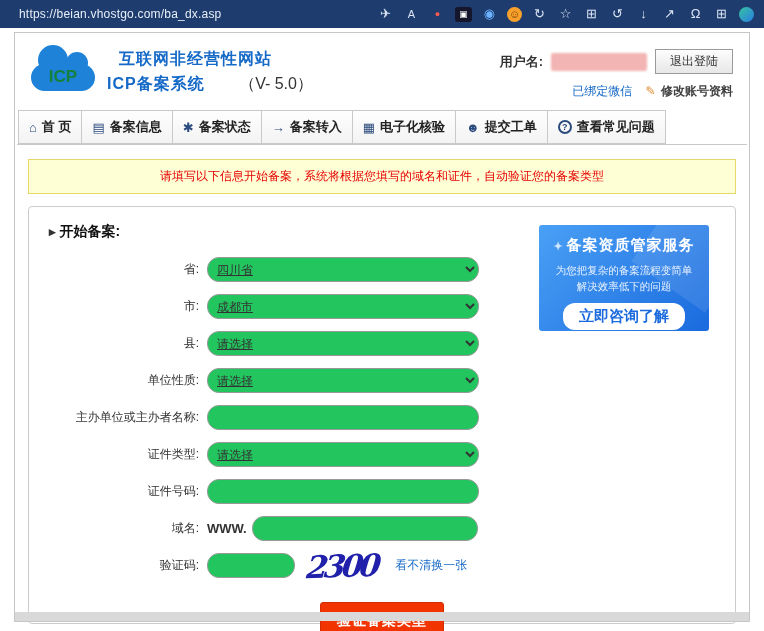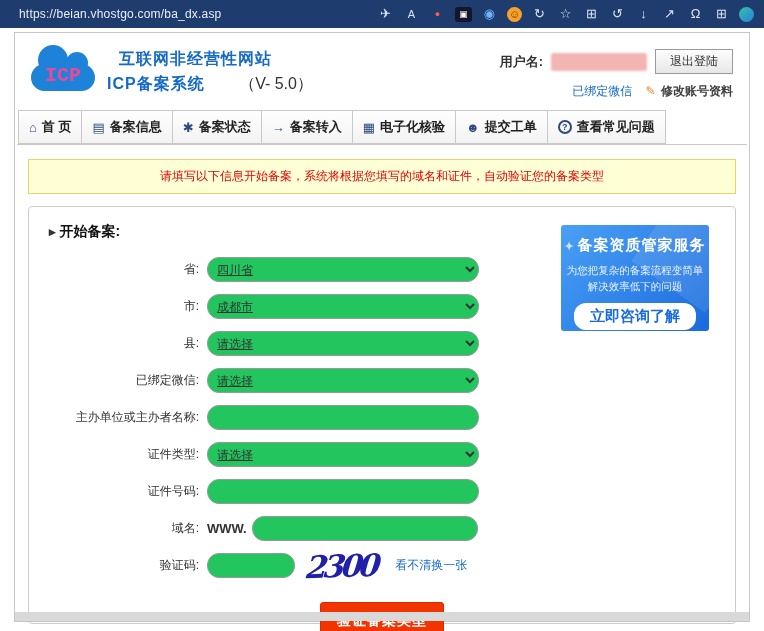--- a/index.html
+++ b/index.html
@@ -54,21 +54,21 @@
     position: absolute; left: 0; right: 0; bottom: 0;
     height: 9px; background: #d9d9d9;
   }
   
   .hd { display: flex; justify-content: space-between; padding: 12px 16px 6px; }
   .hd-left { display: flex; gap: 12px; }
   .logo { position: relative; width: 64px; height: 46px; flex: 0 0 auto; }
   .logo .puff1 { position: absolute; left: 7px; top: 0; width: 30px; height: 30px; background: #1d82d8; border-radius: 50%; }
   .logo .puff2 { position: absolute; right: 7px; top: 7px; width: 22px; height: 22px; background: #1d82d8; border-radius: 50%; }
   .logo .base { position: absolute; bottom: 0; left: 0; width: 64px; height: 27px; background: #1d82d8; border-radius: 14px; }
-  .logo .icp { position: absolute; bottom: 4px; width: 100%; text-align: center; color: #ec4899; font-weight: bold; font-size: 20px; font-family: Liberation Mono, monospace; }
+  .logo .icp { position: absolute; bottom: 4px; width: 100%; text-align: center; color: #15803d; font-weight: bold; font-size: 17px; }
   .titles { padding-top: 4px; }
   .title-l1 { color: #1569c7; font-size: 16px; font-weight: bold; letter-spacing: 1px; margin-left: 12px; }
   .title-l2 { color: #1569c7; font-size: 16px; font-weight: bold; margin-top: 4px; letter-spacing: 1px; }
   .title-l2 .ver { color: #333333; font-size: 16px; font-weight: normal; letter-spacing: 0; margin-left: 29px; }
   .hd-right { text-align: right; padding-top: 4px; }
   .user-row { display: flex; align-items: center; justify-content: flex-end; gap: 8px; }
   .user-label { font-size: 13px; font-weight: bold; color: #333333; }
   .redacted {
     width: 96px; height: 18px;
     background: #f3b4b4;
@@ -170,21 +170,21 @@
     font-weight: bold;
     padding: 9px 16px;
     cursor: pointer;
     letter-spacing: 1px;
     font-family: "Liberation Sans", sans-serif;
   }
   
   .promo {
     position: absolute;
     top: 18px; right: 26px;
-    width: 148px; height: 106px;
+    width: 170px; height: 106px;
     background: linear-gradient(135deg, #4aa0f5 0%, #1a6ade 100%);
     border-radius: 3px;
     color: #ffffff;
     text-align: center;
     padding-top: 11px;
     overflow: hidden;
   }
   .promo::before {
     content: "";
     position: absolute; right: -30px; top: -20px;
@@ -315,21 +315,21 @@
           <option>成都市</option>
         </select>
       </div>
       <div class="row">
         <span class="flabel">县:</span>
         <select class="fselect">
           <option>请选择</option>
         </select>
       </div>
       <div class="row">
-        <span class="flabel">已绑定微信:</span>
+        <span class="flabel">单位性质:</span>
         <select class="fselect">
           <option>请选择</option>
         </select>
       </div>
       <div class="row">
         <span class="flabel">主办单位或主办者名称:</span>
         <input class="finput" value="" style="">
       </div>
       <div class="row">
         <span class="flabel">证件类型:</span>

